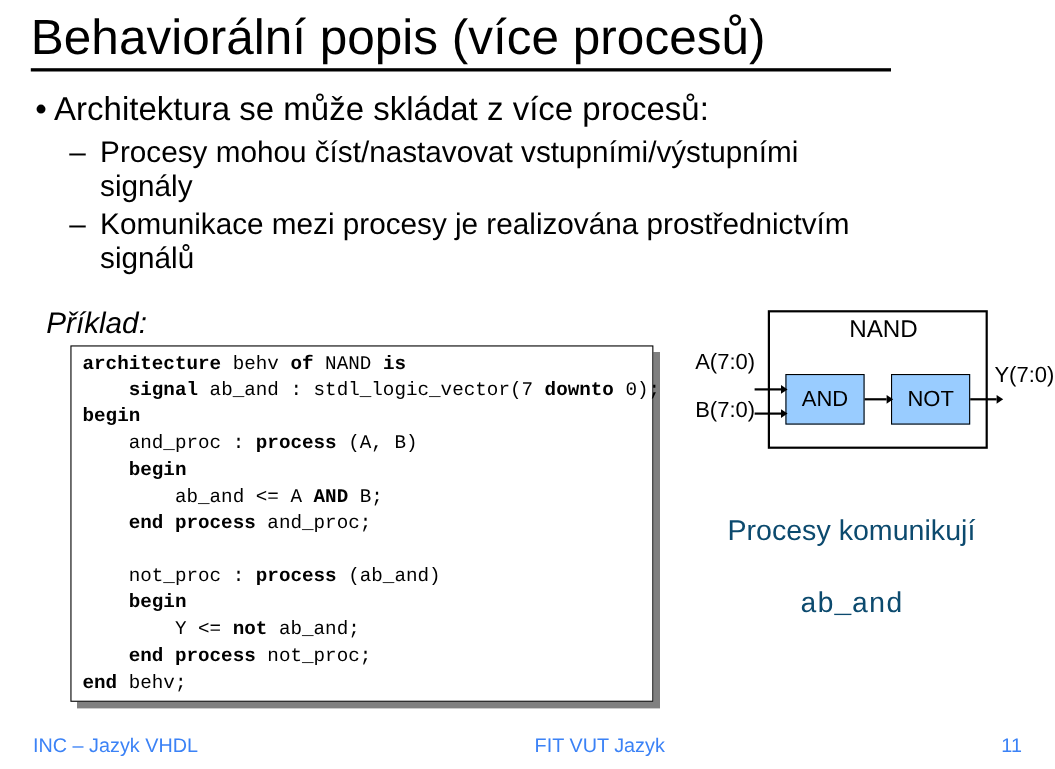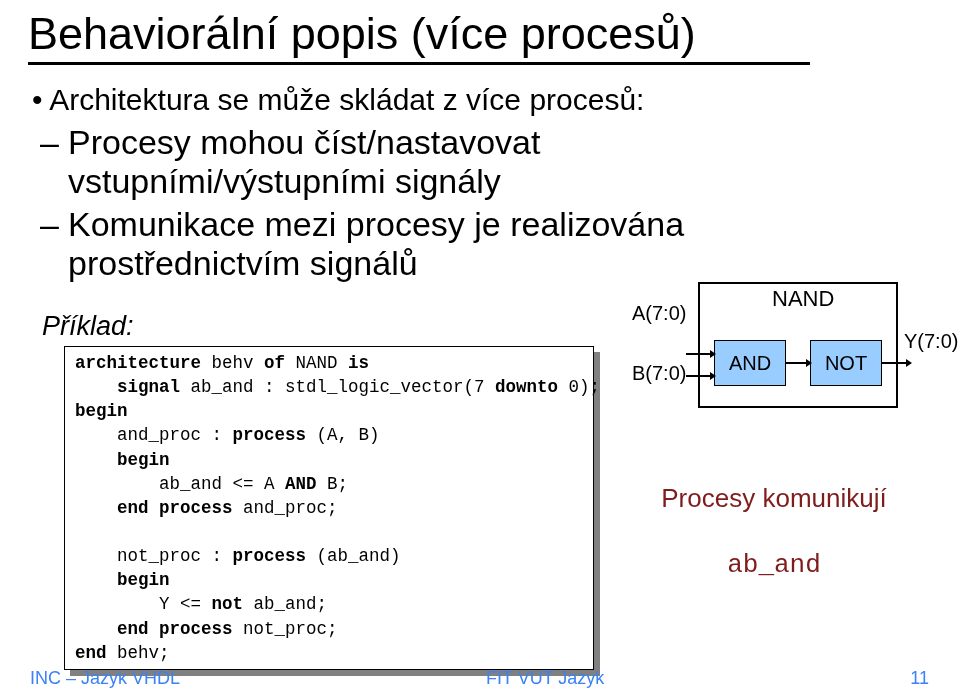--- a/index.html
+++ b/index.html
@@ -29,22 +29,22 @@
   }
   .bullet-main {
     font-size: 30px;
     margin-left: 4px;
     margin-bottom: 6px;
   }
   .bullet-main::before {
     content: "• ";
   }
   .bullet-sub {
-    font-size: 34px;
-    margin-left: 40px;
+    font-size: 27px;
+    margin-left: 63px;
     margin-bottom: 4px;
     position: relative;
   }
   .bullet-sub::before {
     content: "– ";
     position: absolute;
     left: -28px;
   }
   .example-label {
     font-size: 27px;
@@ -129,40 +129,40 @@
     background: #99ccff;
     border: 1px solid #000;
     display: flex;
     align-items: center;
     justify-content: center;
     font-size: 20px;
   }
   .sig-a {
     position: absolute;
     left: 8px;
-    top: 26px;
+    top: 42px;
     font-size: 20px;
   }
   .sig-b {
     position: absolute;
     left: 8px;
     top: 86px;
     font-size: 20px;
   }
   .sig-y {
     position: absolute;
     left: 280px;
     top: 54px;
     font-size: 20px;
   }
   .proc-text {
-    margin-top: 56px;
+    margin-top: 40px;
     text-align: center;
     font-size: 26px;
-    color: #7f1d1d;
+    color: #0c4a6e;
     line-height: 1.25;
     width: 300px;
   }
   .proc-text .abname {
     font-family: "Courier New", monospace;
   }
   .footer {
     position: absolute;
     left: 0;
     bottom: 10px;

